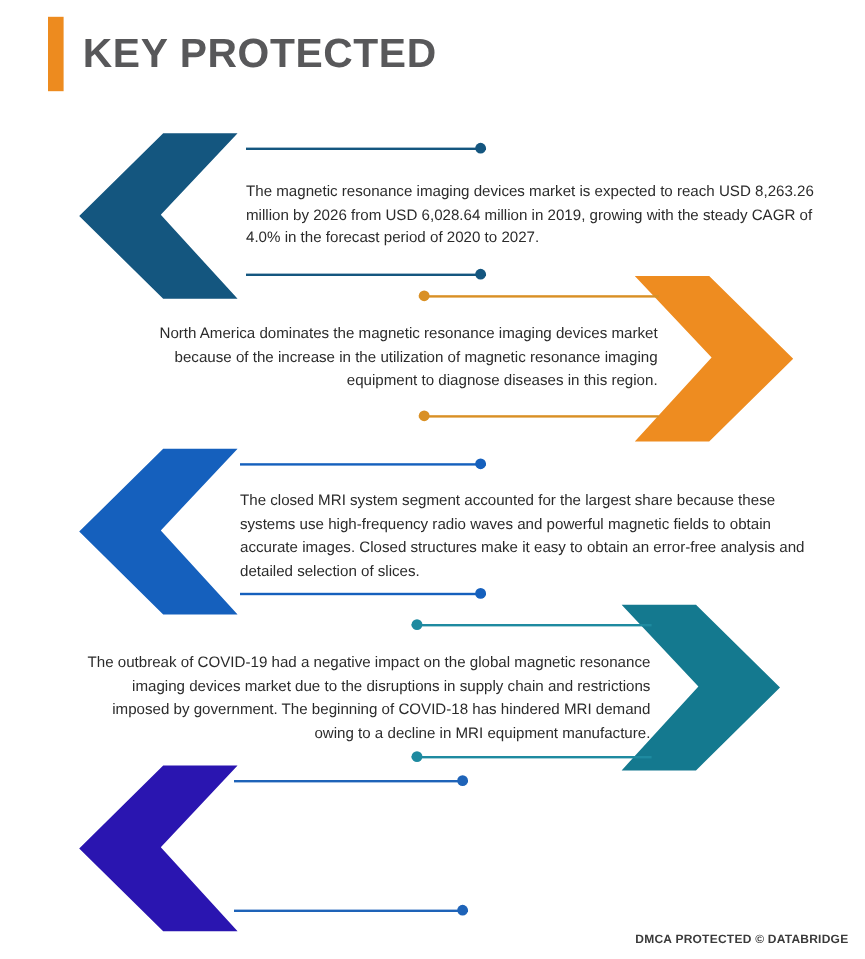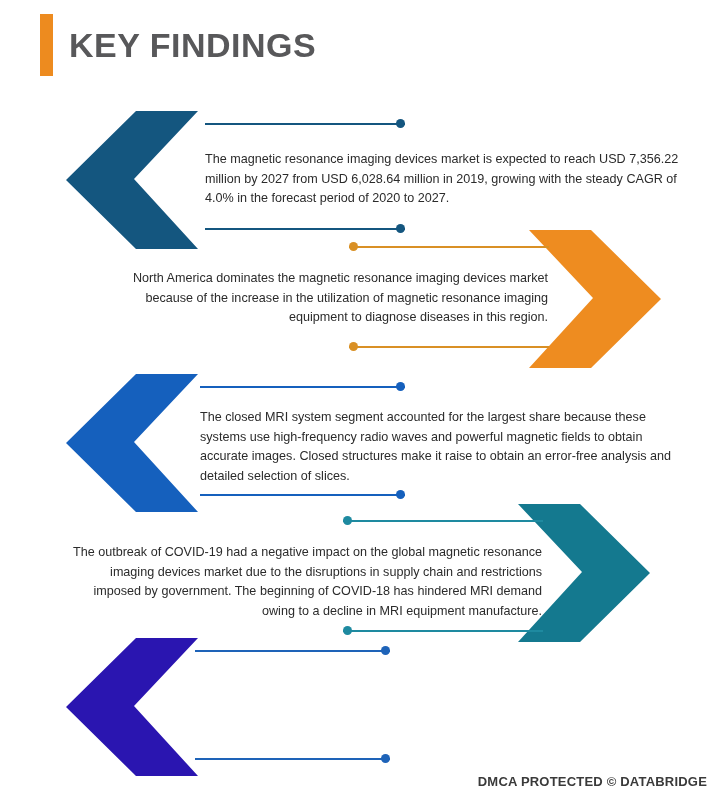--- a/index.html
+++ b/index.html
@@ -103,56 +103,56 @@
     font-family: "Liberation Sans", sans-serif;
   }
   .finding-text.align-left  { text-align: left; }
   .finding-text.align-right { text-align: right; }
 
   
   #footer {
     position: absolute;
     right: 14px;
     bottom: 10px;
-    font-size: 13px;
+    font-size: 10px;
     letter-spacing: 0.2px;
     color: #3A3A3A;
     font-weight: bold;
     font-family: "Liberation Sans", sans-serif;
   }
 </style>
 </head>
 <body>
 
 <div id="page">
 
   <div id="header">
     <div id="accent-bar" style="background: rgb(237, 139, 31);"></div>
     <div id="title-stack">
-      <div id="title-line1" style="color: rgb(88, 88, 90);">KEY FINDINGS</div>
+      <div id="title-line1" style="color: rgb(88, 88, 90);">KEY PROTECTED</div>
     </div>
   </div>
 
   <div id="findings-root">
       <div class="finding" style="top: 105px; height: 160px;">
         <div class="chev-wrap left">
           <svg viewBox="0 0 140 150" xmlns="http://www.w3.org/2000/svg">
             <polygon points="78,6 140,6 140,6 140,6 76,74 140,144 140,144 78,144 8,75" fill="#14567F" stroke="#ffffff" stroke-width="11" stroke-linejoin="round"></polygon>
             <polygon points="78,6 140,6 140,6 140,6 76,74 140,144 140,144 78,144 8,75" fill="#14567F"></polygon>
           </svg>
         </div>
         <div class="connector" style="top: 14px; left: 205px; width: 200px;">
           <div class="conn-line" style="background: rgb(20, 86, 127);"></div>
           <div class="conn-dot at-right" style="background: rgb(20, 86, 127);"></div>
         </div>
         <div class="connector" style="top: 119px; left: 205px; width: 200px;">
           <div class="conn-line" style="background: rgb(20, 86, 127);"></div>
           <div class="conn-dot at-right" style="background: rgb(20, 86, 127);"></div>
         </div>
-        <div class="finding-text align-left" style="top: 45px; left: 205px; width: 490px;">The magnetic resonance imaging devices market is expected to reach USD 7,356.22 million by 2027 from USD 6,028.64 million in 2019, growing with the steady CAGR of 4.0% in the forecast period of 2020 to 2027.</div>
+        <div class="finding-text align-left" style="top: 45px; left: 205px; width: 490px;">The magnetic resonance imaging devices market is expected to reach USD 8,263.26 million by 2026 from USD 6,028.64 million in 2019, growing with the steady CAGR of 4.0% in the forecast period of 2020 to 2027.</div>
       </div>
       <div class="finding" style="top: 224px; height: 160px; margin-left: 11px;">
         <div class="chev-wrap right">
           <svg viewBox="0 0 140 150" xmlns="http://www.w3.org/2000/svg">
             <polygon points="62,6 0,6 0,6 0,6 64,74 0,144 0,144 62,144 132,75" fill="#EE8C20" stroke="#ffffff" stroke-width="11" stroke-linejoin="round"></polygon>
             <polygon points="62,6 0,6 0,6 0,6 64,74 0,144 0,144 62,144 132,75" fill="#EE8C20"></polygon>
           </svg>
         </div>
         <div class="connector" style="top: 18px; left: 338px; width: 200px;">
           <div class="conn-line" style="background: rgb(217, 144, 37);"></div>
@@ -172,21 +172,21 @@
           </svg>
         </div>
         <div class="connector" style="top: 14px; left: 200px; width: 205px;">
           <div class="conn-line" style="background: rgb(21, 96, 189);"></div>
           <div class="conn-dot at-right" style="background: rgb(21, 96, 189);"></div>
         </div>
         <div class="connector" style="top: 122px; left: 200px; width: 205px;">
           <div class="conn-line" style="background: rgb(21, 96, 189);"></div>
           <div class="conn-dot at-right" style="background: rgb(21, 96, 189);"></div>
         </div>
-        <div class="finding-text align-left" style="top: 40px; left: 200px; width: 492px;">The closed MRI system segment accounted for the largest share because these systems use high-frequency radio waves and powerful magnetic fields to obtain accurate images. Closed structures make it raise to obtain an error-free analysis and detailed selection of slices.</div>
+        <div class="finding-text align-left" style="top: 40px; left: 200px; width: 492px;">The closed MRI system segment accounted for the largest share because these systems use high-frequency radio waves and powerful magnetic fields to obtain accurate images. Closed structures make it easy to obtain an error-free analysis and detailed selection of slices.</div>
       </div>
       <div class="finding" style="top: 498px; height: 160px;">
         <div class="chev-wrap right">
           <svg viewBox="0 0 140 150" xmlns="http://www.w3.org/2000/svg">
             <polygon points="62,6 0,6 0,6 0,6 64,74 0,144 0,144 62,144 132,75" fill="#14798F" stroke="#ffffff" stroke-width="11" stroke-linejoin="round"></polygon>
             <polygon points="62,6 0,6 0,6 0,6 64,74 0,144 0,144 62,144 132,75" fill="#14798F"></polygon>
           </svg>
         </div>
         <div class="connector" style="top: 18px; left: 343px; width: 200px;">
           <div class="conn-line" style="background: rgb(30, 138, 160);"></div>

